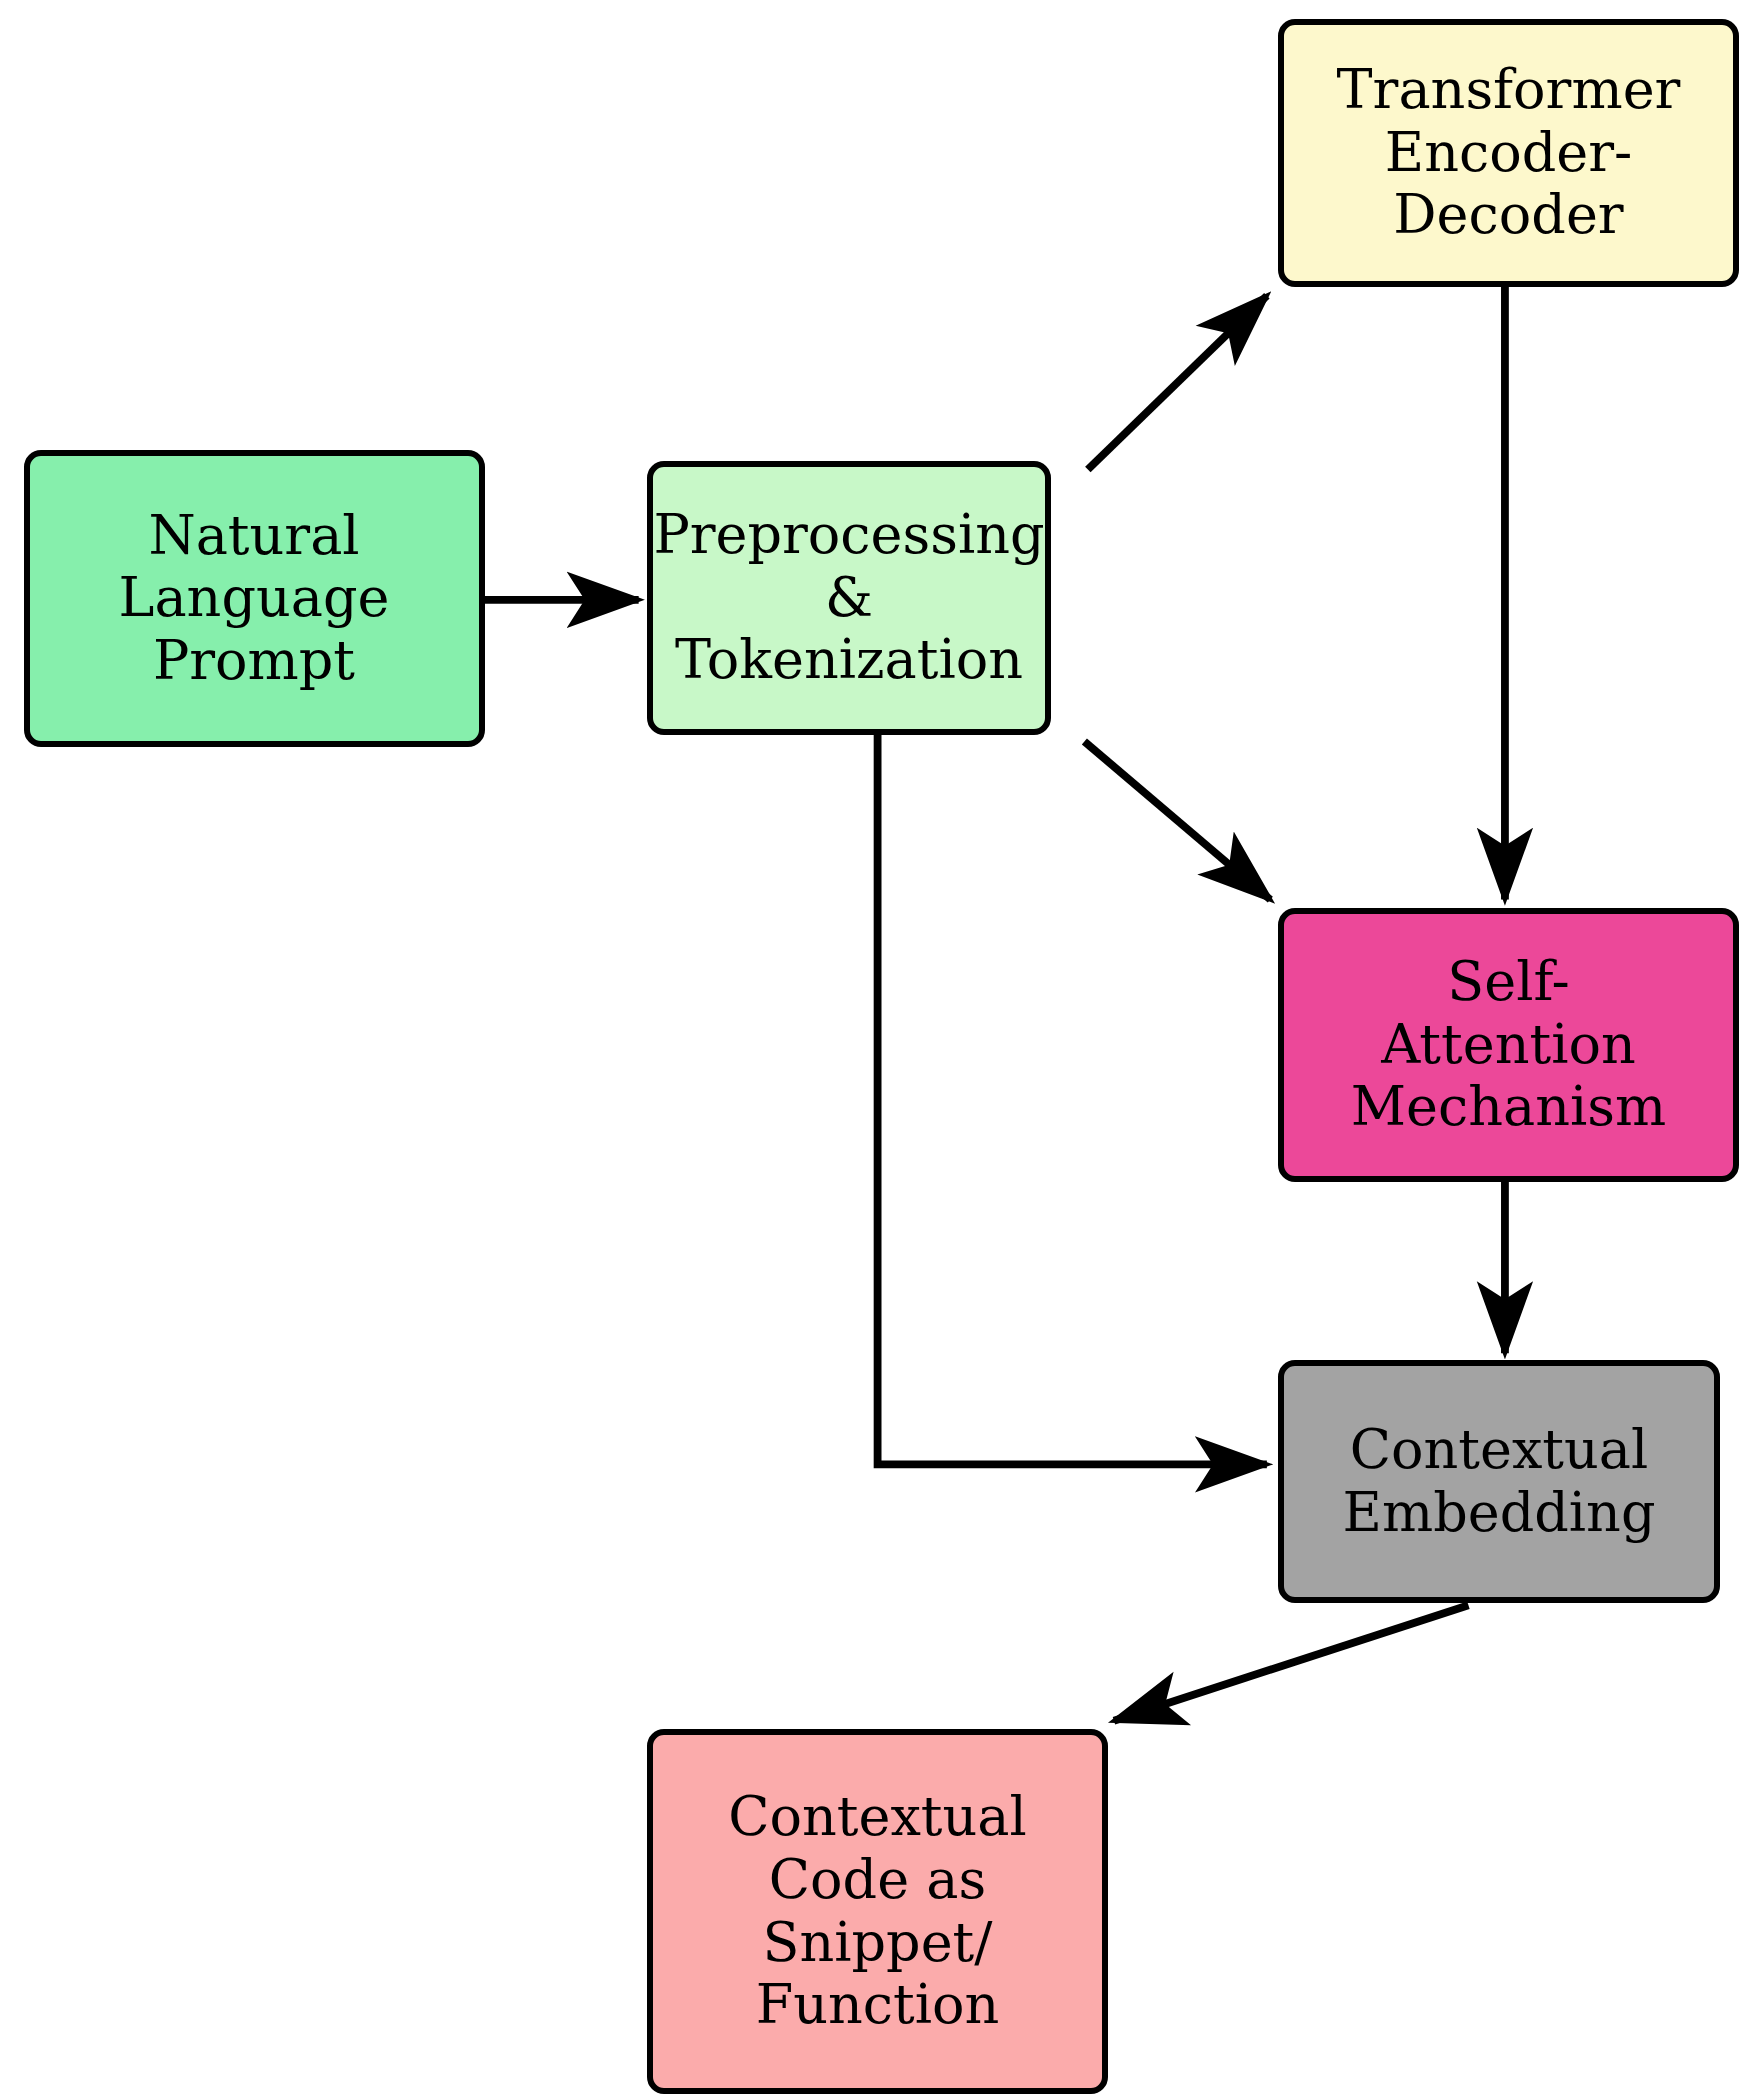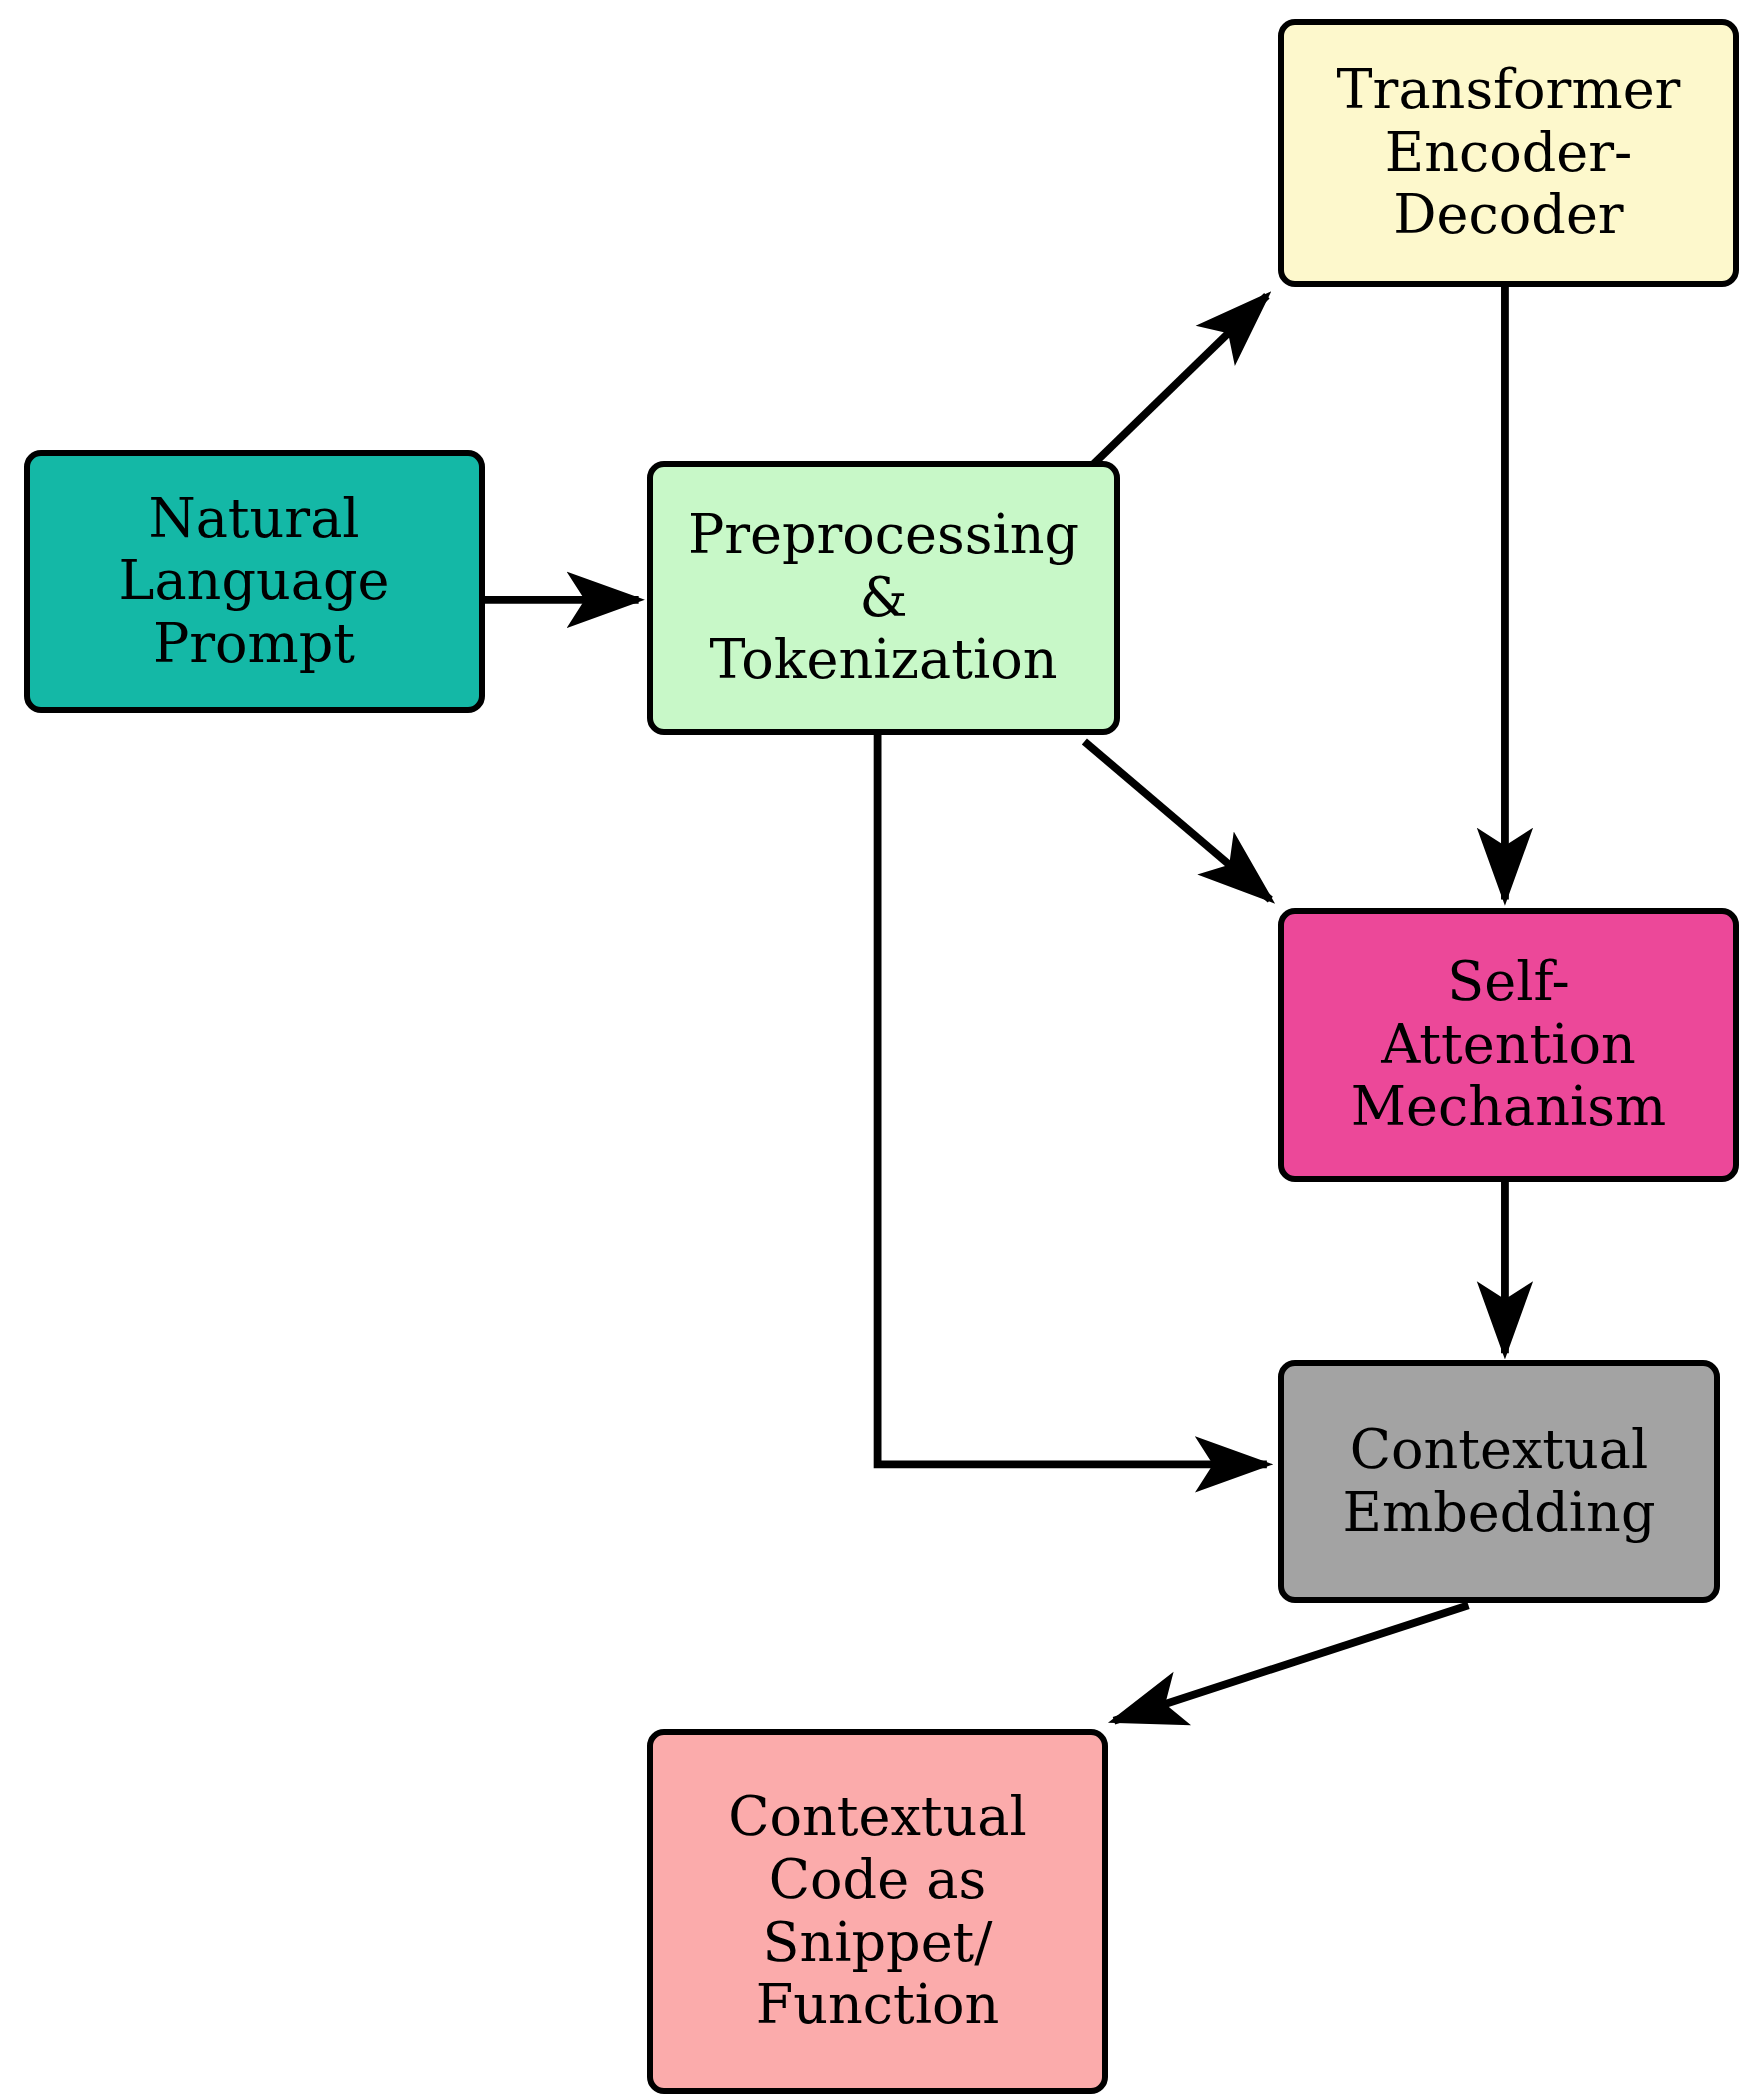--- a/index.html
+++ b/index.html
@@ -78,27 +78,27 @@
 
     <g>
       <path d="M 1732,1360 L 1732,1557" stroke="#000000" stroke-width="9" fill="none" marker-end="url(#arrowhead)"></path>
     </g>
 
     <g>
       <path d="M 1690,1847 L 1282,1980" stroke="#000000" stroke-width="9" fill="none" marker-end="url(#arrowhead)"></path>
     </g>
   </svg>
 
-  <div class="node" style="left:23.5px; top:450px; width:461px; height:263px; background:#14b8a6;">
+  <div class="node" style="left:23.5px; top:450px; width:461px; height:297px; background:#86efac;">
     <span class="node-label">Natural
 Language
 Prompt</span>
   </div>
 
-  <div class="node" style="left:647px; top:461px; width:473px; height:274px; background:#c8f8c8;">
+  <div class="node" style="left:647px; top:461px; width:404px; height:274px; background:#c8f8c8;">
     <span class="node-label">Preprocessing
 &amp;
 Tokenization</span>
   </div>
 
   <div class="node" style="left:1278px; top:19px; width:461px; height:268px; background:#fdf8cc;">
     <span class="node-label">Transformer
 Encoder-
 Decoder</span>
   </div>

